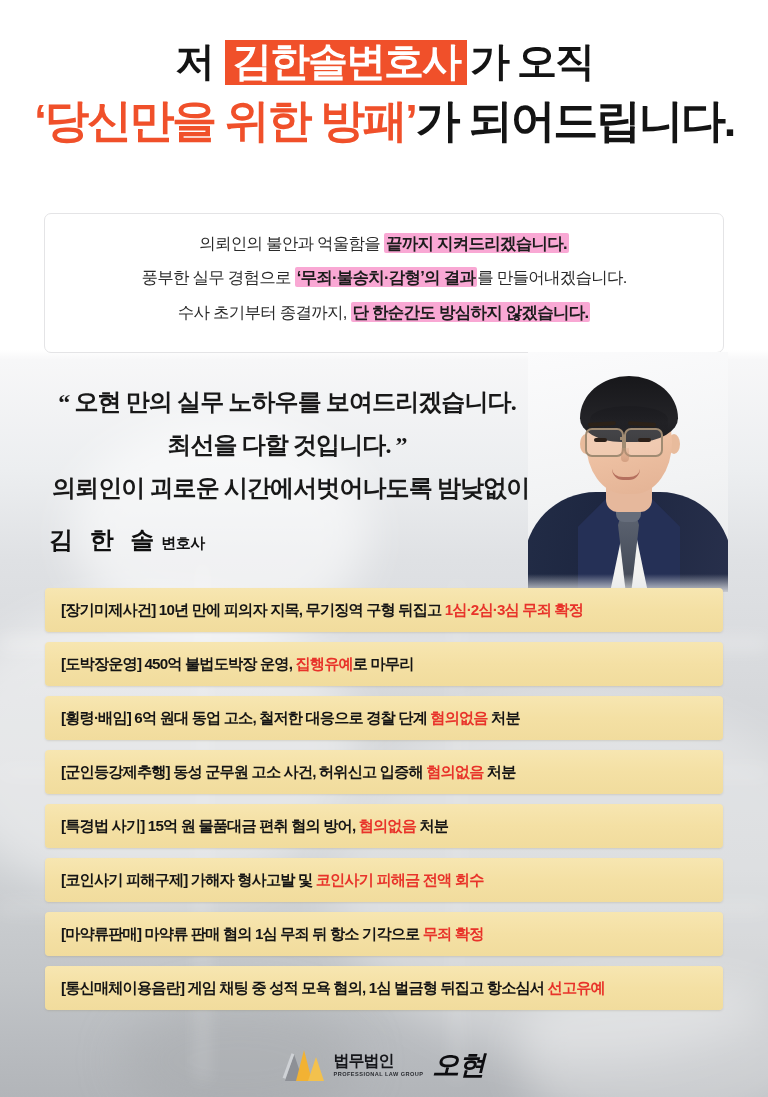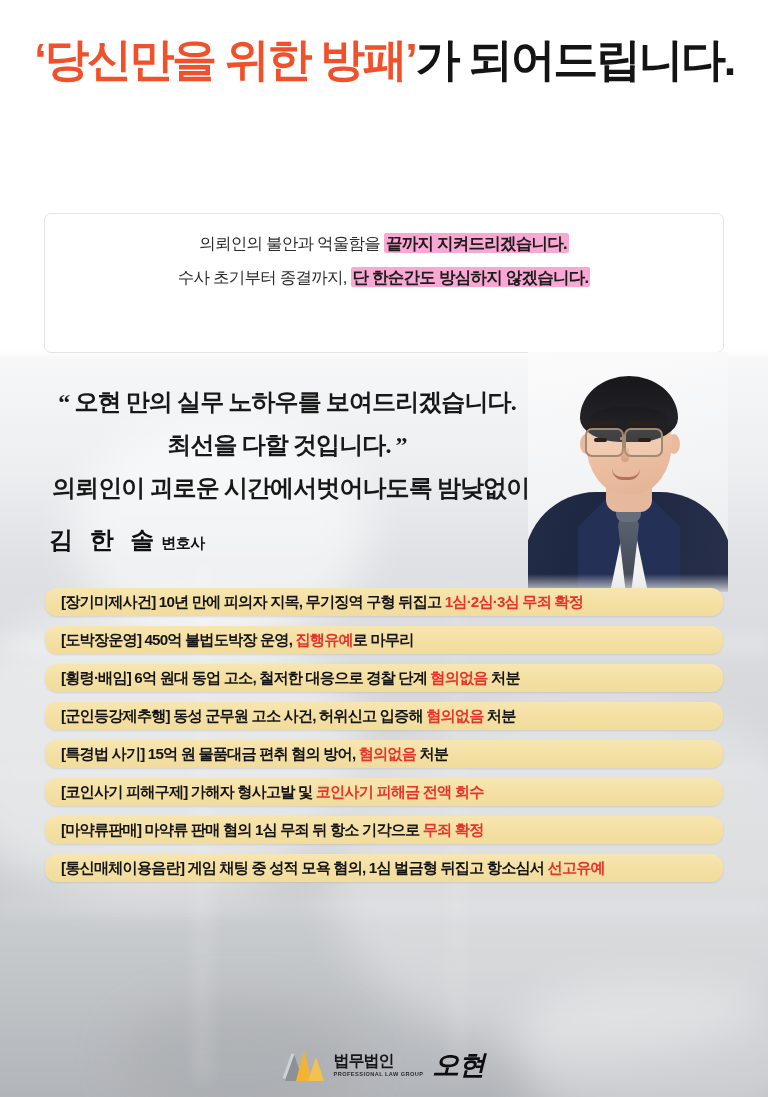--- a/index.html
+++ b/index.html
@@ -144,23 +144,23 @@
   .ph-nose{position:absolute;left:93px;top:96px;width:8px;height:14px;
     background:linear-gradient(180deg,rgba(210,160,130,.25),rgba(196,140,110,.6));border-radius:0 0 5px 5px;}
   .ph-mouth{position:absolute;left:84px;top:117px;width:28px;height:8px;
     border-bottom:3px solid #b5705e;border-radius:0 0 16px 16px;}
   .ph-fade{position:absolute;left:0;bottom:0;width:200px;height:18px;
     background:linear-gradient(180deg,rgba(255,255,255,0),rgba(230,232,234,.85));}
 
   
   .results{position:absolute;left:45px;top:588px;width:678px;}
   .bar{
-    width:678px;height:28px;margin-bottom:10px;box-sizing:border-box;
+    width:678px;height:44px;margin-bottom:10px;box-sizing:border-box;
     background:linear-gradient(180deg,#f7e6b1 0%,#f4e0a4 50%,#f1dc9d 100%);
-    border-radius:12px;display:flex;align-items:center;
+    border-radius:4px;display:flex;align-items:center;
     padding:4px 16px;box-shadow:0 1px 2px rgba(120,110,70,.18);
   }
   .bar .txt{
     font-size:15.2px;font-weight:600;color:#141414;letter-spacing:-.85px;
     line-height:1;white-space:nowrap;
   }
   .bar .hot{color:#e8332a;font-weight:700;}
 
   
   .footer{
@@ -198,29 +198,35 @@
   <div class="wm wm3"></div>
   <div class="wm wm5"></div>
   <div class="streak s1"></div>
   <div class="streak s2"></div>
   <div class="streak s3"></div>
   <div class="streak s4"></div>
   <div class="streak s5"></div>
 
   <div class="headline">
 
+    <div class="hl2">
+      <span>저 </span><span class="box">김한솔변호사</span><span>가 오직</span>
+    </div>
 
     <div class="hl3">
       <span class="org">‘당신만을 위한 방패’</span><span>가 되어드립니다.</span>
     </div>
   </div>
 
   <div class="promise">
     <p>
       <span>의뢰인의 불안과 억울함을 </span><span class="mark">끝까지 지켜드리겠습니다.</span><span></span>
+    </p>
+    <p>
+      <span>풍부한 실무 경험으로 </span><span class="mark">‘무죄·불송치·감형’의 결과</span><span>를 만들어내겠습니다.</span>
     </p>
     <p>
       <span>수사 초기부터 종결까지, </span><span class="mark">단 한순간도 방심하지 않겠습니다.</span><span></span>
     </p>
   </div>
 
   <div class="photo">
     <div class="ph-bg"></div>
     <div class="ph-body"></div>
     <div class="ph-shirt"></div>

